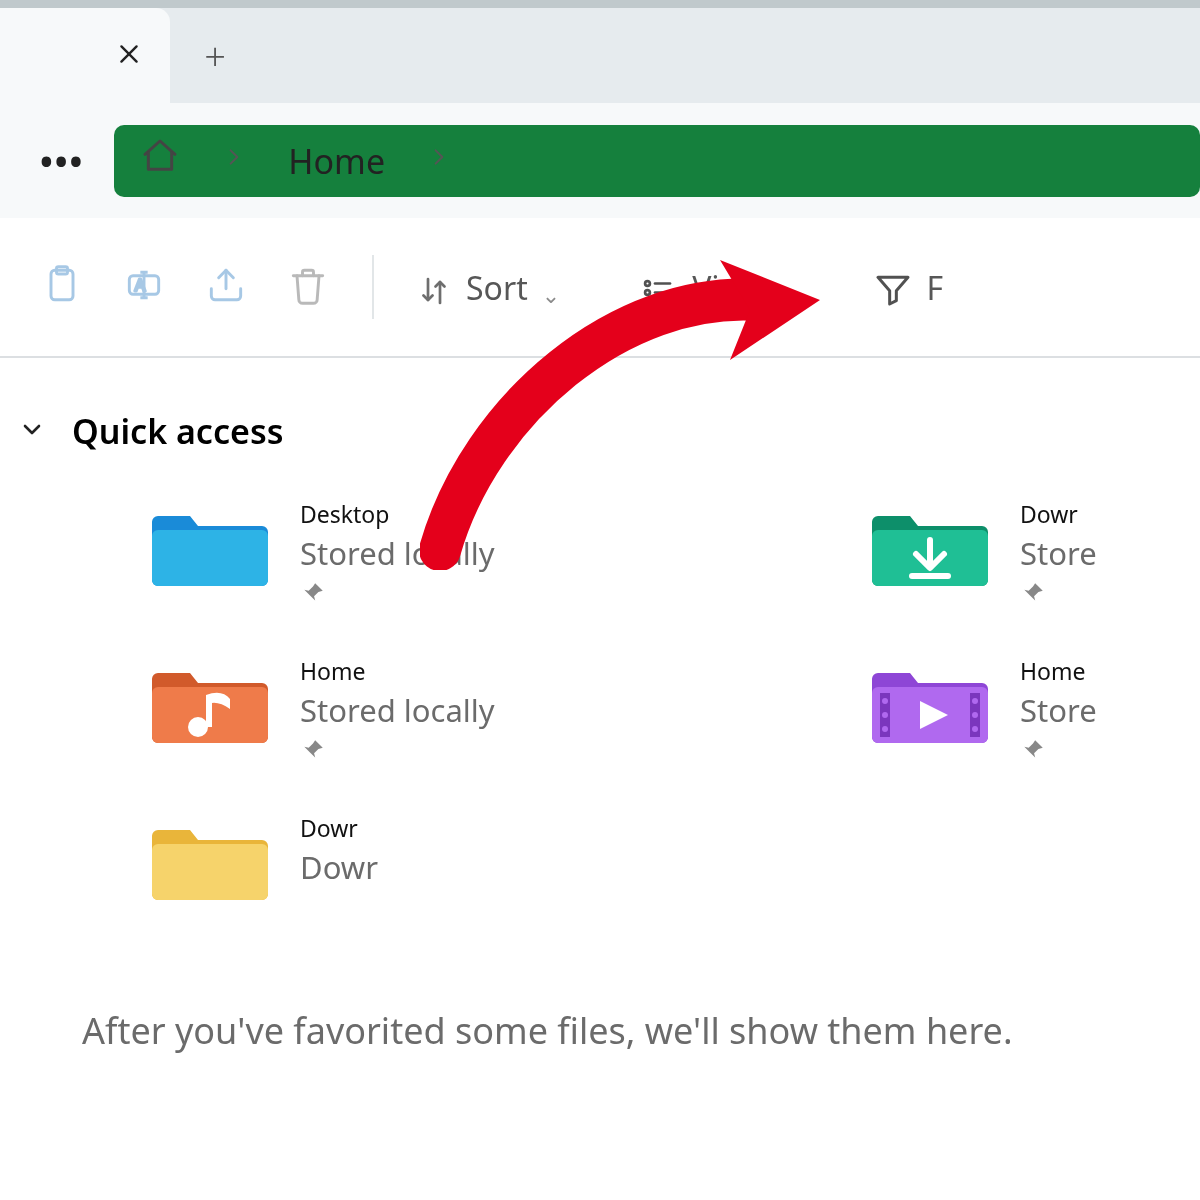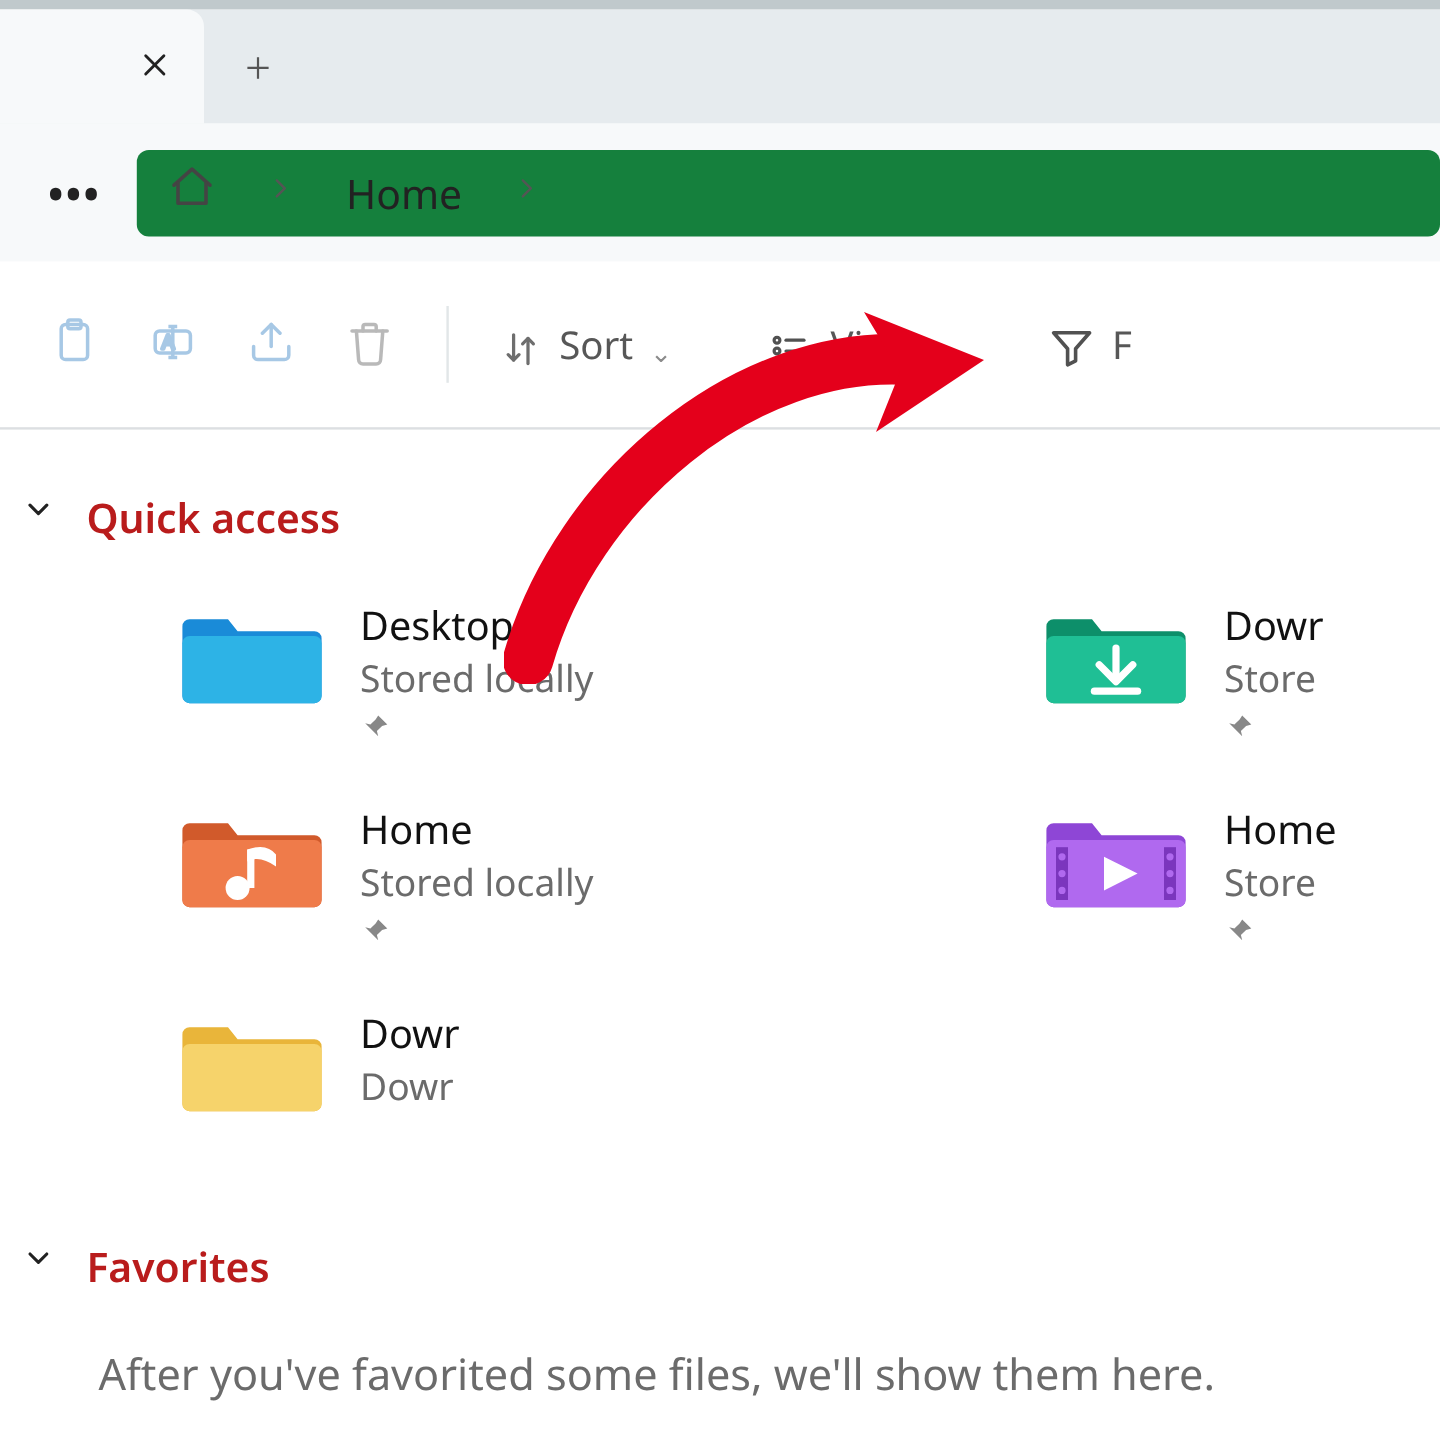--- a/index.html
+++ b/index.html
@@ -65,36 +65,36 @@
     color: #555;
   }
   .toolbar .ico { opacity: .45; }
   .tool-sep { width: 2px; height: 64px; background: #e2e6e8; margin: 0 4px; }
   .tool-btn { display: flex; align-items: flex-end; gap: 14px; font-size: 32px; color: #3a3a3a; opacity: .85; }
   .tool-btn .chev-sm { font-size: 22px; color: #777; }
 
   
   .content { padding: 50px 0 0 20px; }
   .section-header {
-    display: flex; gap: 28px;
-    font-size: 34px; font-weight: 600; color: #b91c1c;
+    display: flex; align-items: center; gap: 28px;
+    font-size: 34px; font-weight: 600; color: #000000;
     margin-bottom: 42px;
   }
   .section-header .chev-down { font-size: 26px; color: #222; }
 
   .grid {
     display: grid;
     grid-template-columns: 720px 720px;
     row-gap: 42px;
     margin-left: 130px;
   }
   .item { display: flex; align-items: flex-start; gap: 30px; }
   .folder-ico { width: 120px; height: 96px; position: relative; }
   .item-text { padding-top: 2px; }
-  .item-title { font-size: 33px; color: #111; white-space: nowrap; overflow: hidden; text-overflow: ellipsis; max-width: 340px; }
+  .item-title { font-size: 23px; color: #111; white-space: nowrap; overflow: hidden; text-overflow: ellipsis; max-width: 340px; }
   .item-sub { font-size: 31px; color: #6b6b6b; margin-top: 2px; }
   .pin { margin-top: 6px; }
 
   .favorites-block { margin-top: 100px; }
   .fav-empty { font-size: 36px; color: #6b6b6b; margin-left: 62px; margin-top: 28px; }
 
   
   .annotation-arrow {
     position: absolute;
     left: 420px; top: 250px;
@@ -313,28 +313,20 @@
       </div>
       <div class="item-text">
         <div class="item-title">Dowr</div>
         <div class="item-sub">Dowr</div>
       </div>
     </div>
 
   </div>
 
   <div class="favorites-block">
-    <div class="section-header">
-      <span class="chev-down">
-        <svg width="24" height="24" viewBox="0 0 24 24" fill="none" stroke="#222" stroke-width="2.6" stroke-linecap="round" stroke-linejoin="round">
-            <polyline points="5,9 12,16 19,9"></polyline>
-          </svg>
-      </span>
-      <span>Favorites</span>
-    </div>
     <div class="fav-empty">After you've favorited some files, we'll show them here.</div>
   </div>
 
 </div>
 
 <svg class="annotation-arrow" width="420" height="320" viewBox="0 0 420 320">
   <path d="M20 300 C 60 160, 200 40, 340 50" stroke="#e4001b" stroke-width="42" fill="none" stroke-linecap="round"></path>
   <path d="M300 10 L400 50 L310 110 L330 60 Z" fill="#e4001b"></path>
 </svg>
 

